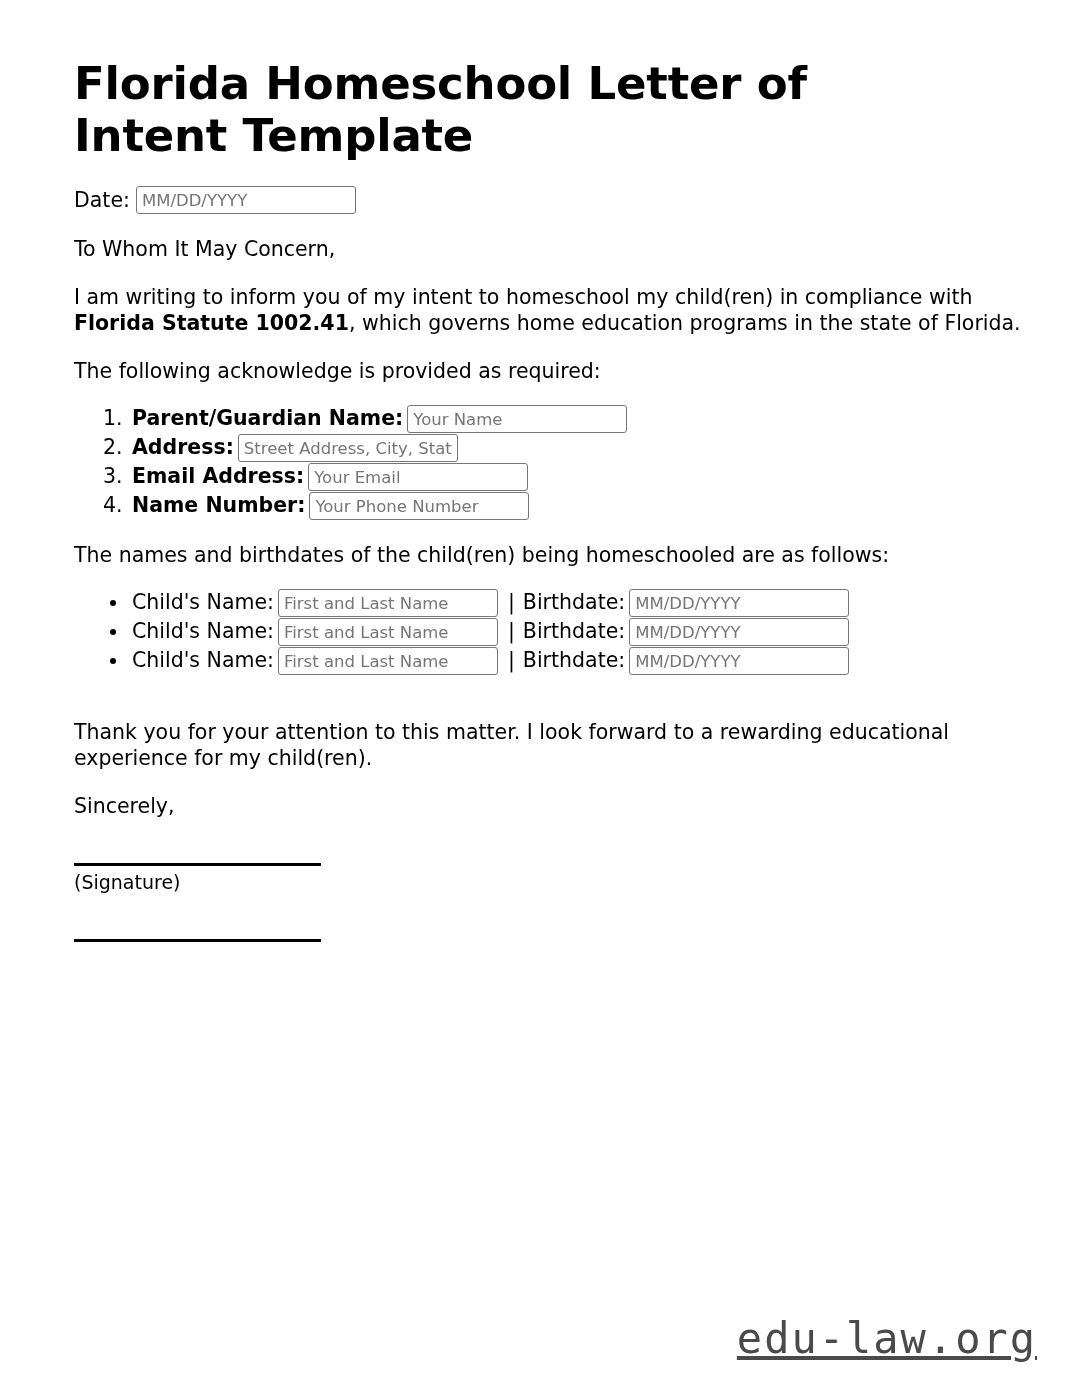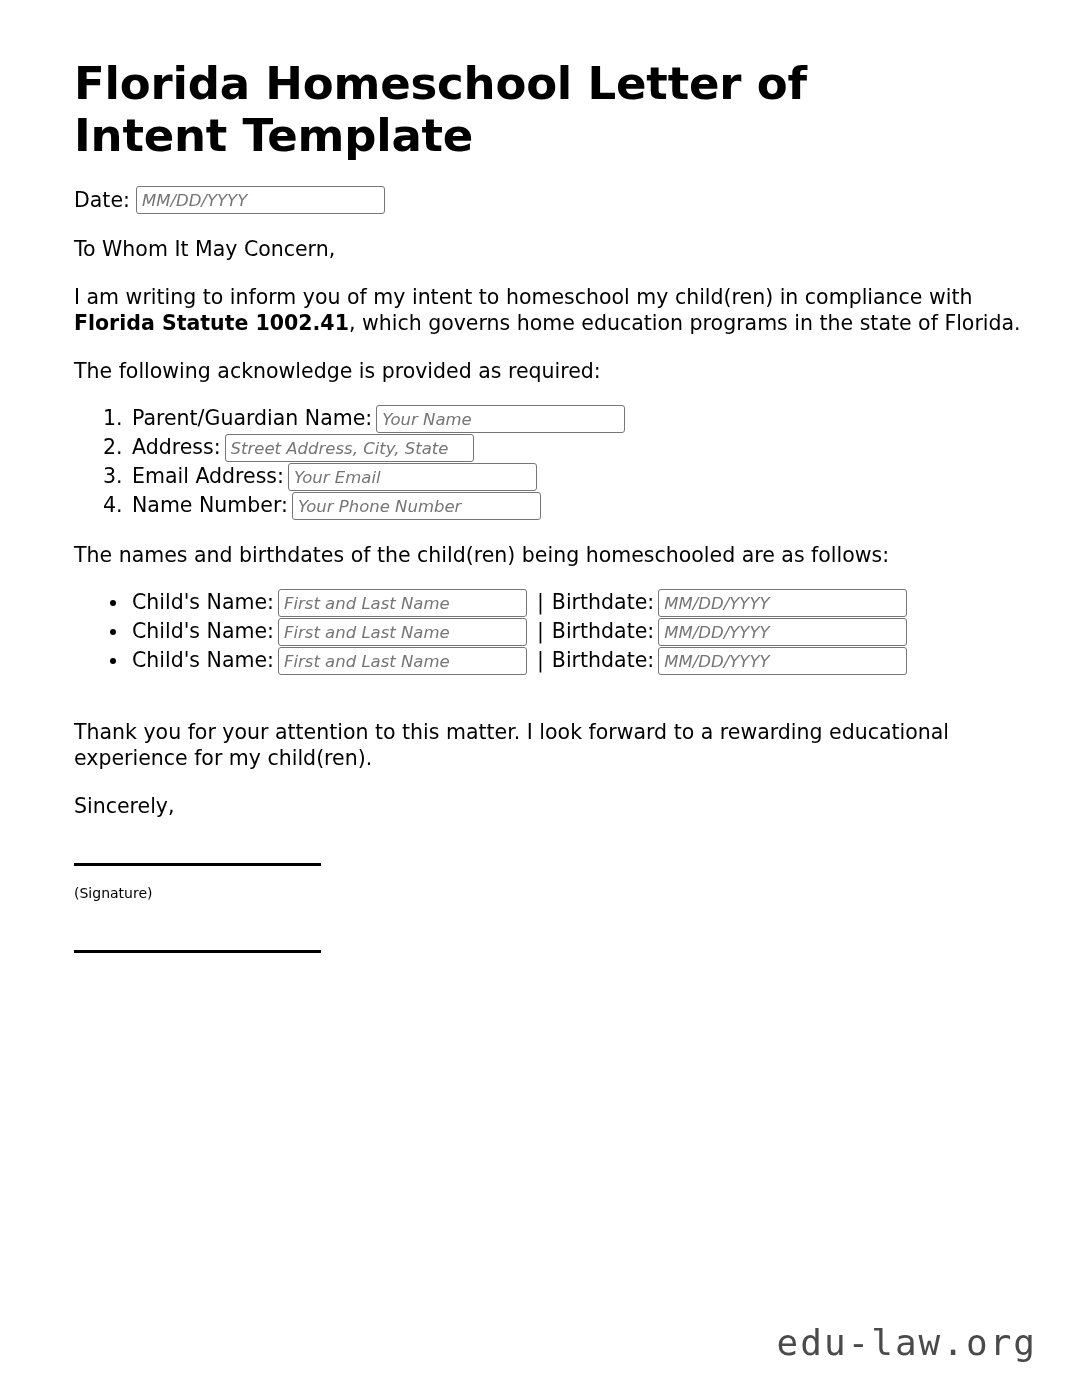--- a/index.html
+++ b/index.html
@@ -58,35 +58,35 @@
     background: #ffffff;
     font-family: "DejaVu Sans", "Liberation Sans", sans-serif;
     font-size: 16.5px;
     line-height: 26px;
     color: #111111;
     padding: 0 5px;
     outline: none;
     vertical-align: middle;
   }
   .fld::placeholder { color: #757575; opacity: 1; }
-  .fld.w234 { width: 249px; font-style: italic; }
+  .fld.w234 { width: 220px; }
 
   ol.req-list {
     margin: 0;
     padding: 0 0 0 55px;
     list-style-position: outside;
     font-size: 20.5px;
     line-height: 28px;
   }
   ol.req-list > li {
     margin: 0;
     padding: 0 0 0 3px;
     white-space: nowrap;
   }
-  ol.req-list > li .lbl { margin-right: 4px; }
+  ol.req-list > li .lbl { margin-right: 4px; font-weight: bold; }
 
   ul.kids-list {
     margin: 0;
     padding: 0 0 0 55px;
     list-style-position: outside;
     list-style-type: disc;
     font-size: 20.5px;
     line-height: 28px;
   }
   ul.kids-list > li {
@@ -100,35 +100,36 @@
   .strong { font-weight: bold; }
 
   .sig-block { margin: 0; }
   .sig-rule {
     width: 247px;
     border: 0;
     border-top: 3px solid #000000;
     margin: 0 0 0 0;
   }
   .sig-caption {
-    font-size: 14px;
-    line-height: 26px;
-    margin: 14px 0 0 0;
+    font-size: 19px;
+    line-height: 26px;
+    margin: 3px 0 0 0;
   }
   .sig-gap { height: 44px; }
 
   .watermark {
     position: absolute;
     right: 38px;
     bottom: 28px;
     font-family: "DejaVu Sans Mono", "Liberation Mono", monospace;
-    font-size: 36px;
+    font-size: 42px;
     letter-spacing: 2px;
     color: #4a4a4a;
     white-space: nowrap;
+    text-decoration: underline;
   }
 </style>
 </head>
 <body>
 
 <div class="page">
 
   <h1 class="doc-title">Florida Homeschool Letter of Intent Template</h1>
 
   <div class="block-gap-date"></div>

